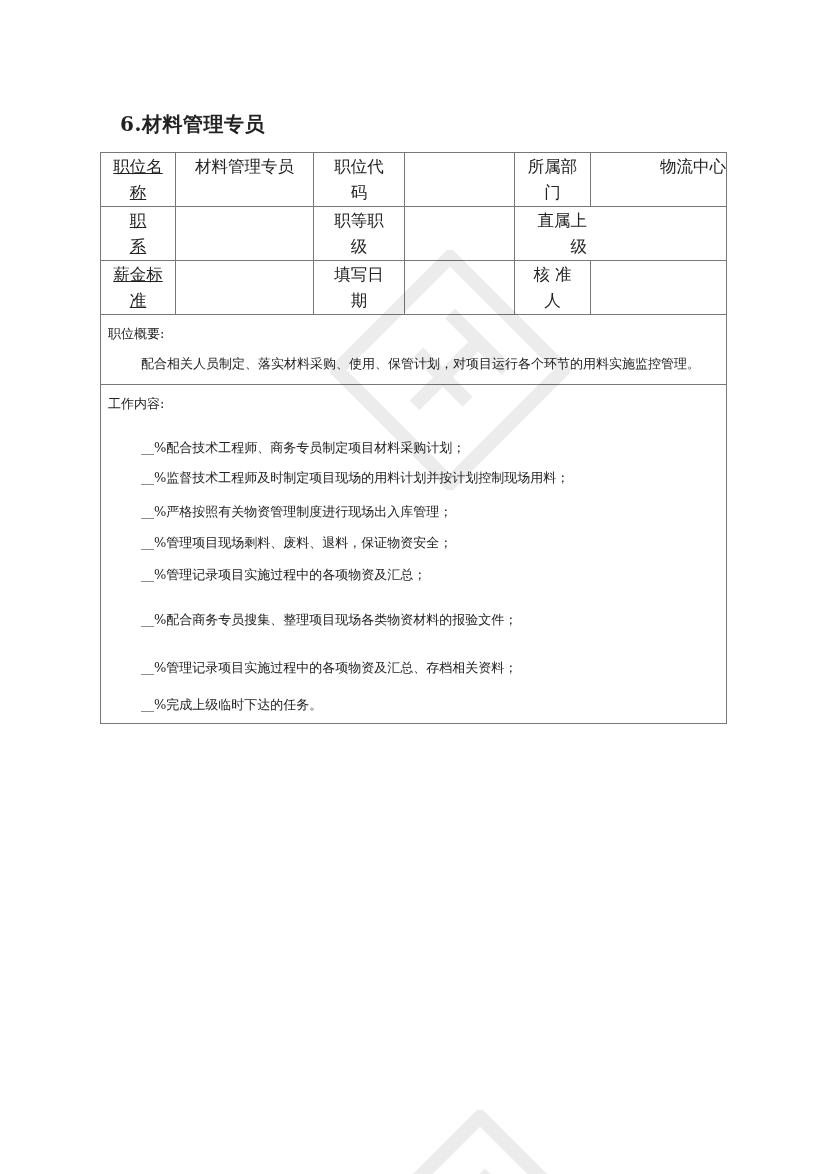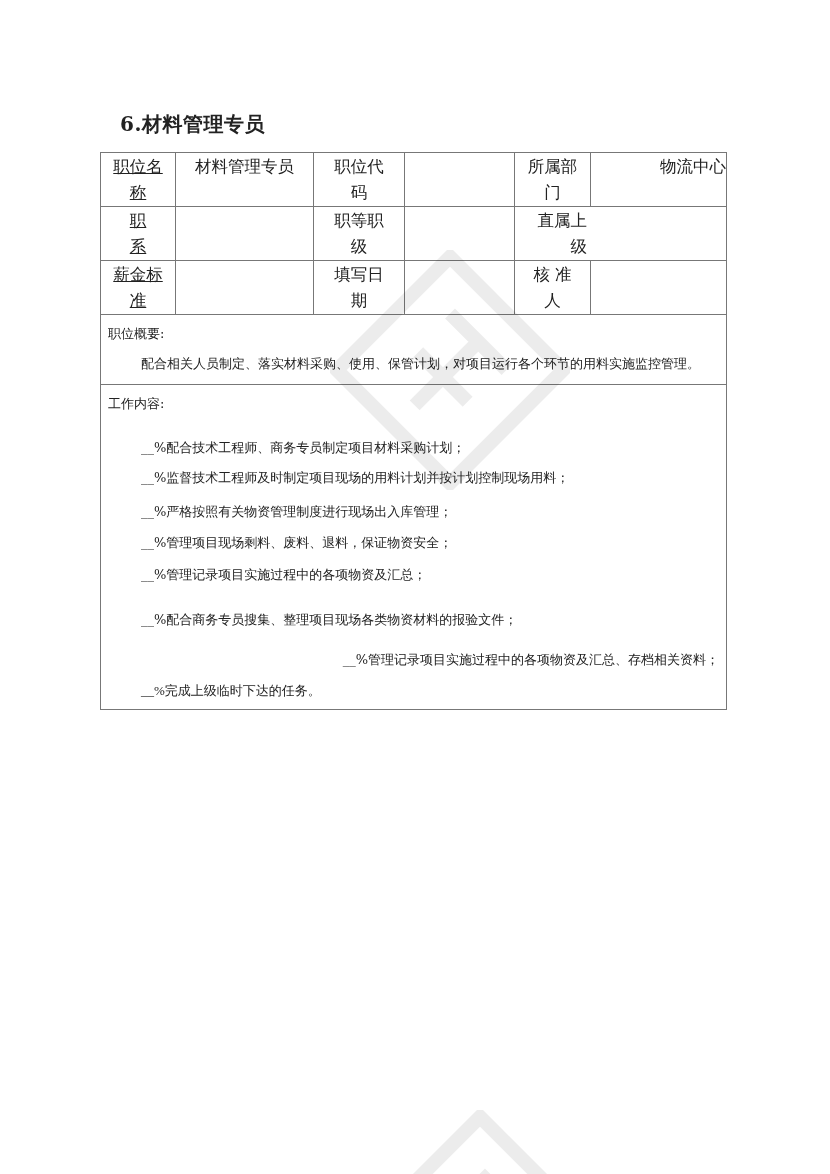--- a/index.html
+++ b/index.html
@@ -86,22 +86,22 @@
   </div>
 
   <div class="section" style="padding-bottom:3px;">
     <p class="p">工作内容:</p>
     <p class="p indent" style="margin-top:14px;">__%配合技术工程师、商务专员制定项目材料采购计划；</p>
     <p class="p indent" style="margin-top:1px;">__%监督技术工程师及时制定项目现场的用料计划并按计划控制现场用料；</p>
     <p class="p indent" style="margin-top:4px;">__%严格按照有关物资管理制度进行现场出入库管理；</p>
     <p class="p indent" style="margin-top:2px;">__%管理项目现场剩料、废料、退料，保证物资安全；</p>
     <p class="p indent" style="margin-top:2px;">__%管理记录项目实施过程中的各项物资及汇总；</p>
     <p class="p indent" style="margin-top:16px;">__%配合商务专员搜集、整理项目现场各类物资材料的报验文件；</p>
-    <p class="p indent" style="margin-top:10px;text-align:right;">__%管理记录项目实施过程中的各项物资及汇总、存档相关资料；</p>
-    <p class="p indent" style="margin-top:2px;font-family:Liberation Serif, serif;">__%完成上级临时下达的任务。</p>
+    <p class="p indent" style="margin-top:18px;">__%管理记录项目实施过程中的各项物资及汇总、存档相关资料；</p>
+    <p class="p indent" style="margin-top:8px;">__%完成上级临时下达的任务。</p>
   </div>
 </div>
 
 <svg class="watermark" style="left:330px; top:250px;" width="240" height="240" viewBox="0 0 240 240">
   <g transform="rotate(45 120 120)" fill="none" stroke="#000" stroke-width="14">
     <rect x="40" y="40" width="160" height="160"></rect>
     <path d="M80 80 L160 80 M120 80 L120 170 M85 130 L155 130"></path>
   </g>
 </svg>
 <svg class="watermark" style="left:360px; top:1110px;" width="240" height="240" viewBox="0 0 240 240">

